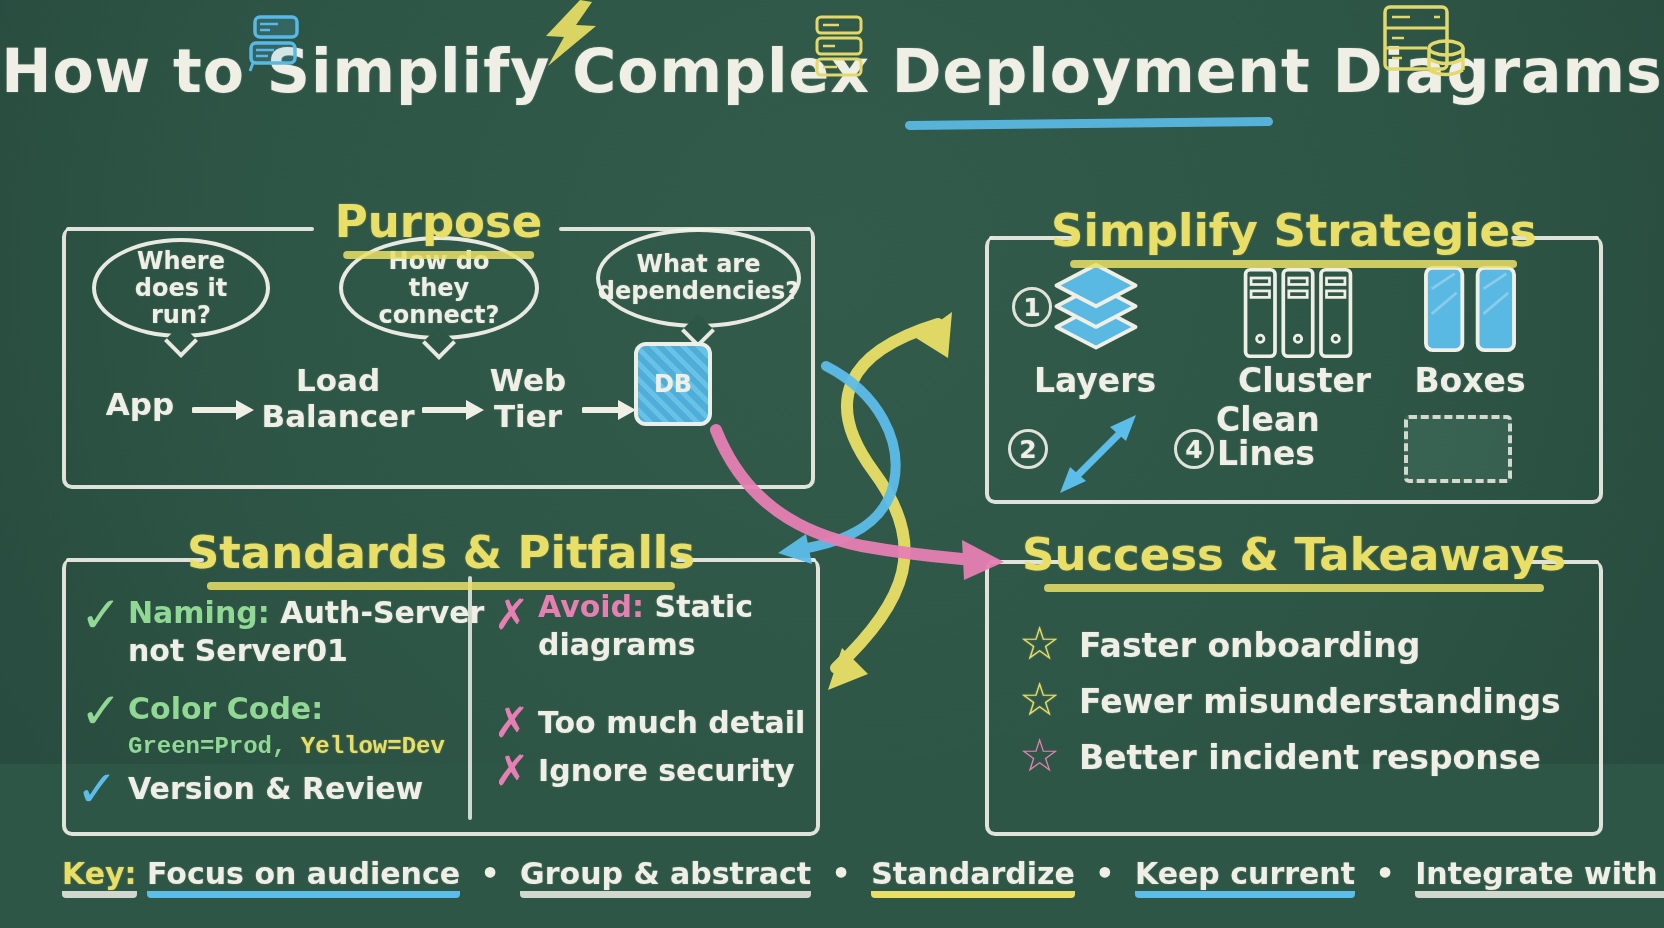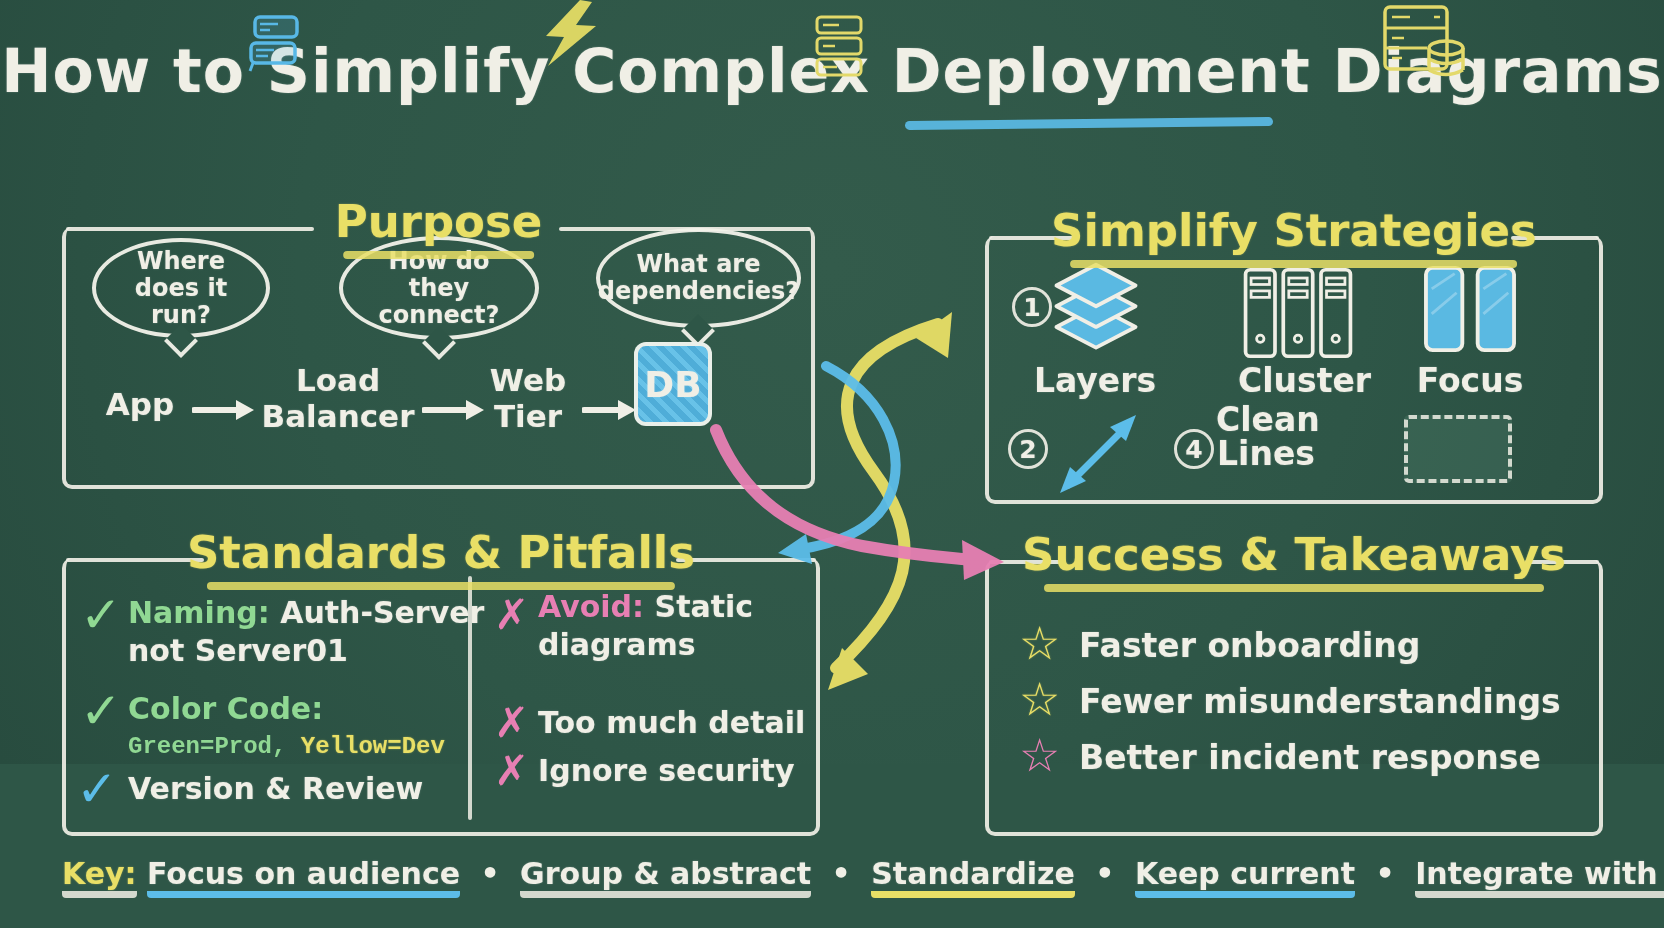--- a/index.html
+++ b/index.html
@@ -56,21 +56,21 @@
     border-right:4px solid rgba(242,242,234,.95);border-bottom:4px solid rgba(242,242,234,.95);
     transform:rotate(45deg);
   }
 
   .flow-label{position:absolute;font-size:31px;font-weight:700;line-height:36px;text-align:center;}
   .db-box{
     position:absolute;width:78px;height:84px;border:4px solid rgba(242,242,234,.95);
     border-radius:12px;box-sizing:border-box;
     background:repeating-linear-gradient(45deg,#4fadd8 0 6px,#68c2e8 6px 11px);
     display:flex;align-items:center;justify-content:center;
-    font-size:36px;font-weight:700;
+    font-size:24px;font-weight:700;
   }
 
   
   .circled{
     position:absolute;width:40px;height:40px;border:3px solid rgba(240,239,230,.92);
     border-radius:50%;box-sizing:border-box;display:flex;align-items:center;justify-content:center;
     font-size:25px;font-weight:700;
   }
   .strat-label{position:absolute;font-size:33px;font-weight:700;text-align:center;line-height:34px;}
   .dashed-box{
@@ -228,21 +228,21 @@
     <div class="abs" style="left:433px;top:28px;">
       <svg width="96" height="90" viewBox="0 0 100 94">
         <rect x="4" y="4" width="38" height="86" rx="7" fill="#5ab9e2" stroke="#f0efe6" stroke-width="4"></rect>
         <rect x="58" y="4" width="38" height="86" rx="7" fill="#5ab9e2" stroke="#f0efe6" stroke-width="4"></rect>
         <path d="M10 26 L34 10 M10 52 L36 30 M64 26 L88 10 M64 52 L90 30" stroke="rgba(255,255,255,.28)" stroke-width="3"></path>
       </svg>
     </div>
 
     <div class="strat-label chalk-w" style="left:45px;top:128px;width:120px;">Layers</div>
     <div class="strat-label chalk-w" style="left:249px;top:128px;width:120px;">Cluster</div>
-    <div class="strat-label chalk-w" style="left:421px;top:128px;width:120px;">Focus</div>
+    <div class="strat-label chalk-w" style="left:421px;top:128px;width:120px;">Boxes</div>
 
     <div class="circled chalk-w" style="left:19px;top:193px;">2</div>
 
     <div class="abs" style="left:63px;top:171px;">
       <svg width="92" height="92" viewBox="0 0 92 92">
         <path d="M16 78 L76 18" stroke="#5cbde9" stroke-width="7" stroke-linecap="round"></path>
         <path d="M84 8 L74 34 L58 20 Z" fill="#5cbde9"></path>
         <path d="M8 86 L18 60 L34 74 Z" fill="#5cbde9"></path>
       </svg>
     </div>

